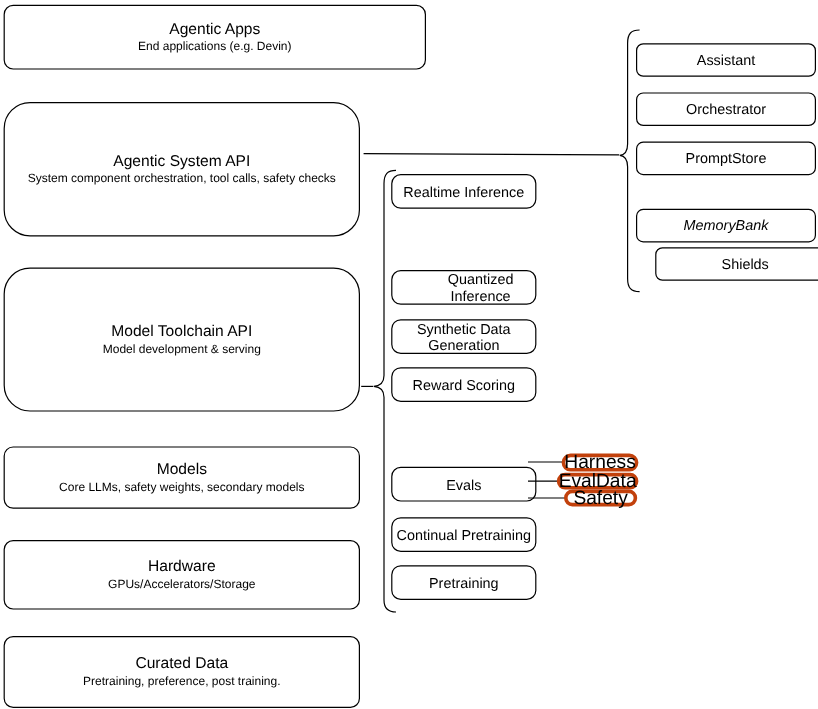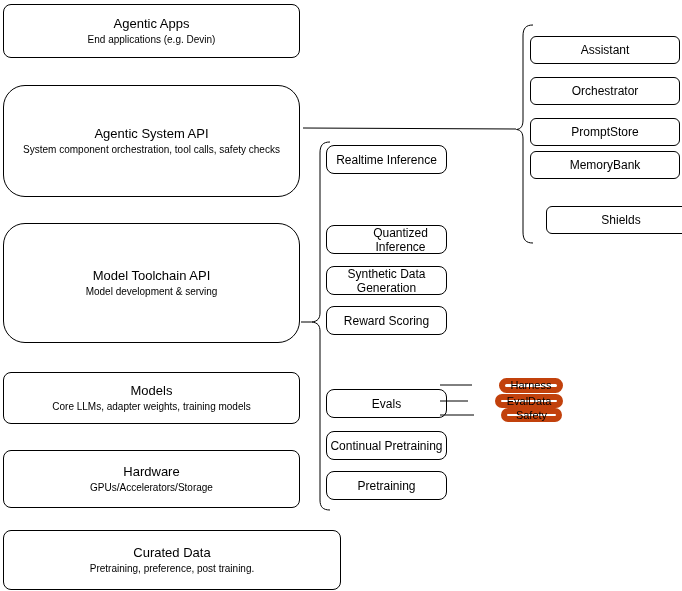--- a/index.html
+++ b/index.html
@@ -25,87 +25,86 @@
   .layer { flex-direction:column; }
   .layer .title   { font-size:13px; line-height:15px; }
   .layer .subtitle{ font-size:10px; line-height:12px; margin-top:3px; }
   .r8  { border-radius:8px; }
   .r22 { border-radius:22px; }
   .mid   { left:326px; width:121px; height:29px; border-radius:8px; font-size:12px; }
   .right { left:530px; width:150px; height:28px; border-radius:6px; font-size:12px; }
   .oval  {
     position:absolute;
     box-sizing:border-box;
-    border:6px solid #c2410c;
+    border:3px solid #c2410c;
     background:#ffffff;
     border-radius:999px;
     display:flex; align-items:center; justify-content:center;
-    font-size:11px; line-height:11px;
+    font-size:16px; line-height:11px;
     z-index:10;
-    margin-left:31px;
   }
   #connector-layer {
     position:absolute; left:0; top:0; width:682px; height:591px;
     z-index:5; pointer-events:none;
   }
   #connector-layer path, #connector-layer line {
     stroke:#000000; stroke-width:1; fill:none;
   }
 </style>
 </head>
 <body>
 
 <div id="canvas">
 
-  <div class="box layer r8" style="left:3px; top:4px;   width:297px; height:54px;">
+  <div class="box layer r8" style="left:3px; top:4px;   width:352px; height:54px;">
     <div class="title">Agentic Apps</div>
     <div class="subtitle">End applications (e.g. Devin)</div>
   </div>
 
   <div class="box layer r22" style="left:3px; top:85px;  width:297px; height:112px;">
     <div class="title">Agentic System API</div>
     <div class="subtitle">System component orchestration, tool calls, safety checks</div>
   </div>
 
   <div class="box layer r22" style="left:3px; top:223px; width:297px; height:120px;">
     <div class="title">Model Toolchain API</div>
     <div class="subtitle">Model development &amp; serving</div>
   </div>
 
   <div class="box layer r8" style="left:3px; top:372px; width:297px; height:52px;">
     <div class="title">Models</div>
-    <div class="subtitle">Core LLMs, adapter weights, training models</div>
+    <div class="subtitle">Core LLMs, safety weights, secondary models</div>
   </div>
 
   <div class="box layer r8" style="left:3px; top:450px; width:297px; height:58px;">
     <div class="title">Hardware</div>
     <div class="subtitle">GPUs/Accelerators/Storage</div>
   </div>
 
-  <div class="box layer r8" style="left:3px; top:530px; width:338px; height:60px;text-align:right;">
+  <div class="box layer r8" style="left:3px; top:530px; width:297px; height:60px;text-align:right;">
     <div class="title">Curated Data</div>
     <div class="subtitle">Pretraining, preference, post training.</div>
   </div>
 
   <div class="box mid" style="top:145px;">Realtime Inference</div>
   <div class="box mid" style="top:225px;padding-left:28px;">Quantized Inference</div>
   <div class="box mid" style="top:266px;">Synthetic Data Generation</div>
   <div class="box mid" style="top:306px;">Reward Scoring</div>
   <div class="box mid" style="top:389px;">Evals</div>
   <div class="box mid" style="top:431px;">Continual Pretraining</div>
   <div class="box mid" style="top:471px;">Pretraining</div>
 
   <div class="oval" style="left:468px; top:378px; width:64px; height:15px;">Harness</div>
   <div class="oval" style="left:464px; top:394px; width:68px; height:14px;">EvalData</div>
   <div class="oval" style="left:470px; top:408px; width:61px; height:14px;">Safety</div>
 
   <div class="box right" style="top:36px;">Assistant</div>
   <div class="box right" style="top:77px;">Orchestrator</div>
   <div class="box right" style="top:118px;">PromptStore</div>
-  <div class="box right" style="top:151px;">MemoryBank</div>
+  <div class="box right" style="top:174px;font-style:italic;">MemoryBank</div>
   <div class="box right" style="top:206px;margin-left:16px;">Shields</div>
 
   <svg id="connector-layer" width="682" height="591" viewBox="0 0 682 591">
 
     <line x1="303" y1="128" x2="516" y2="129"></line>
 
     <path d="M 533 25 C 526 25 523 28 523 36 L 523 120 C 523 126 521 129 516.5 129.5 C 521 130 523 133 523 139 L 523 232 C 523 240 526 243 533 243"></path>
 
     <line x1="301" y1="322" x2="311" y2="322"></line>
 

